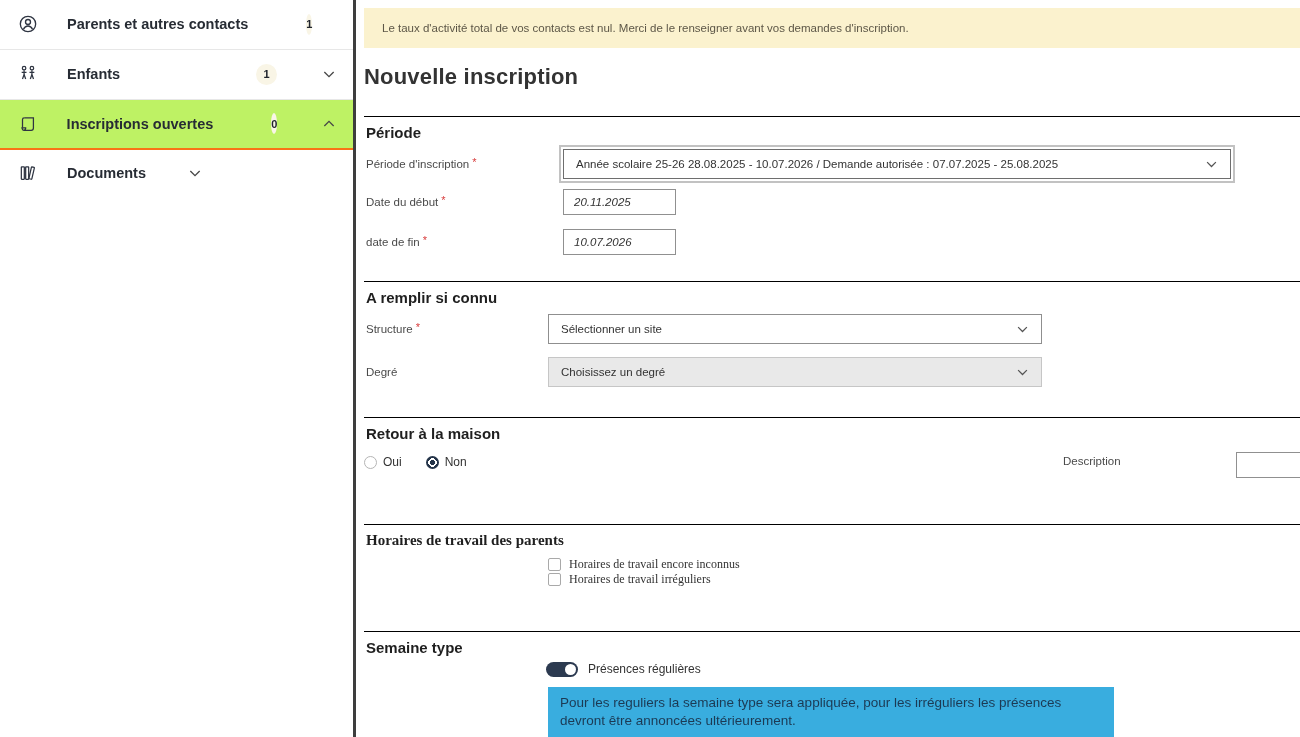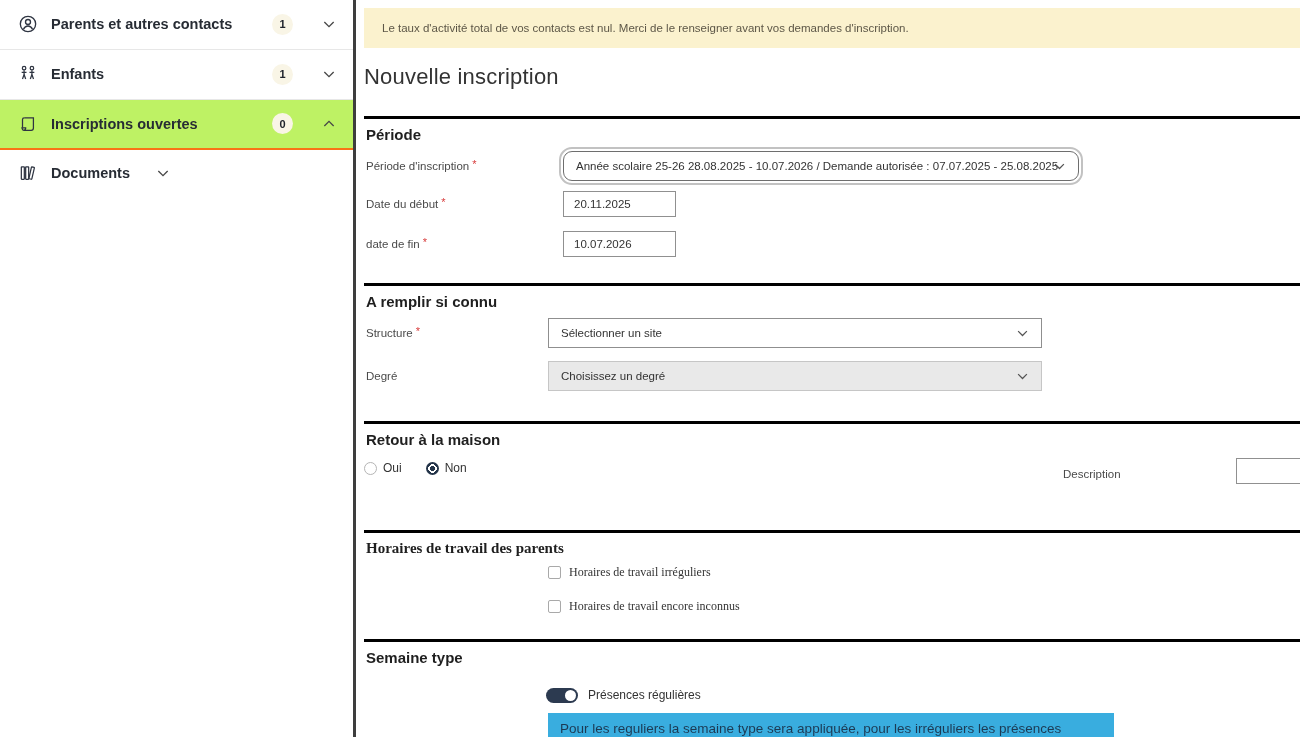--- a/index.html
+++ b/index.html
@@ -6,21 +6,21 @@
   html,body { width:1300px; height:737px; }
   body {
     font-family:"Liberation Sans", sans-serif;
     background:#fff; color:#333;
     display:flex; overflow:hidden;
   }
   
   .sidebar { flex:0 0 353px; width:353px; background:#fff; }
   .side-item {
     display:flex; align-items:center; height:50px;
-    padding:0 16px 1px 18px; gap:13px; cursor:pointer;
+    padding:0 16px 1px 18px; gap:29px; cursor:pointer;
     border-bottom:1px solid #e7e7e7; background:#fff;
   }
   .side-item.active { background:#bef264; border-bottom:2px solid #f97316;justify-content:center; }
   .side-item.no-border { border-bottom:none; height:46px; }
   .side-icon { width:20px; height:20px; flex:0 0 20px; display:flex; align-items:center; }
   .side-label { font-size:14.5px; font-weight:700; color:#272c34; white-space:nowrap; }
   .spacer { flex:1; }
   .badge {
     width:21px; height:21px; border-radius:50%;
     background:#f9f5e6; color:#20242c;
@@ -32,47 +32,47 @@
   .inline-chev { margin-left:12px; }
   
   .vsep { flex:0 0 3px; width:3px; background:#3e3e3e; }
   
   .main { flex:1; position:relative; background:#fff; }
   .banner {
     margin:8px 0 0 8px; background:#fbf2ce;
     padding:14px 18px; font-size:11.5px; color:#5d5747;
   }
   .page-title {
-    margin:16px 0 0 8px; font-size:22px; font-weight:400;
+    margin:16px 0 0 8px; font-size:22px; font-weight:700;
     color:#333; letter-spacing:.2px;
   }
   .form { margin:26px 0 0 8px; }
-  .section { border-top:3px solid #000000; }
+  .section { border-top:1px solid #000000; }
   .section-title { font-size:15px; font-weight:700; color:#1f1f1f; padding:7px 0 0 2px; margin-bottom:8px; }
   .row { display:flex; align-items:center; }
   .lbl { font-size:11.5px; color:#4a4a4a; }
   .lbl-col { flex:0 0 199px; width:199px; padding-left:2px; padding-right:30px; }
   .lbl-col2 { flex:0 0 184px; width:184px; padding-left:2px; padding-right:30px; }
   .req { color:#d83b3b; font-size:11px; position:relative; top:-2px; margin-left:3px; }
   .selectbox {
     position:relative; height:30px; background:#fff;
     border:1px solid #8f8f8f; display:flex; align-items:center;
     padding:0 34px 0 12px; font-size:11.5px; color:#333; cursor:pointer;
     white-space:nowrap; overflow:hidden;
   }
   .selectbox .sel-chev { position:absolute; right:11px; top:50%; transform:translateY(-50%); display:flex; }
   .selectbox.focused { border-color:#6e6e6e; outline:2px solid #c2c2c2; outline-offset:2px; }
   .selectbox.disabled { background:#e9e9e9; border-color:#c6c6c6; cursor:default; }
-  .w-big { width:516px;border-radius:9px; }
+  .w-big { width:668px; }
   .w-mid { width:494px; }
   input.txt {
     height:26px; border:1px solid #909090; font-family:inherit;
     font-size:11.5px; color:#333; padding:0 10px; background:#fff;
   }
-  .date-input { width:113px; }
+  .date-input { width:113px;font-style:italic; }
   
   .radio-group { display:flex; align-items:center; gap:24px; }
   .radio-opt { display:flex; align-items:center; gap:6px; cursor:pointer; }
   .radio { width:13px; height:13px; border-radius:50%; border:1px solid #b5b5b5; background:#fff; }
   .radio.checked {
     border:none;
     background:radial-gradient(circle, #243449 0 2.6px, #ffffff 2.6px 4.2px, #243449 4.2px 6.5px);
   }
   .radio-text { font-size:12px; color:#333; }
   
@@ -88,28 +88,28 @@
   .info-box {
     margin:10px 0 0 184px; width:566px;
     background:#39addf; color:#1c3a54;
     font-size:13.5px; line-height:1.35;
     padding:7px 12px 9px;
   }
   
   .retour-row { position:relative; height:46px; align-items:flex-start; }
   .retour-row .lbl-col2 { padding-top:4px; }
   .retour-row .radio-group { padding-top:5px; }
-  .desc-label { position:absolute; left:699px; top:12px; font-size:11.5px; color:#4a4a4a; }
+  .desc-label { position:absolute; left:699px; top:5px; font-size:11.5px; color:#4a4a4a; }
   .desc-input { position:absolute; left:872px; top:2px; width:130px; height:30px; }
   
   .mb10 { margin-bottom:10px; } .mb14 { margin-bottom:14px; }
   .mb13 { margin-bottom:13px; } .mb19 { margin-bottom:19px; }
   .s1 { padding-bottom:26px; } .s2 { padding-bottom:30px; }
   .s3 { padding-bottom:28px; } .s4 { padding-bottom:25px;font-family:Liberation Serif, serif; }
-  .section-title.mb-sm { margin-bottom:22px; }
+  .section-title.mb-sm { margin-bottom:6px; }
   svg { display:block; }
 </style>
 </head>
 <body>
 
 <div class="sidebar">
 
   <div class="side-item">
     <span class="side-icon">
       <svg width="20" height="20" viewBox="0 0 24 24" fill="none" stroke="#2f3542" stroke-width="1.6">
@@ -270,28 +270,28 @@
           </span>
         </div>
         <span class="desc-label lbl">Description</span>
         <input class="txt desc-input" type="text" value="" style="">
       </div>
     </div>
 
     <div class="section s4">
       <div class="section-title">Horaires de travail des parents</div>
 
+      <div class="check-row">
+        <span class="checkbox"></span>
+        <span class="check-text">Horaires de travail encore inconnus</span>
+      </div>
       <div class="check-row mb19">
         <span class="checkbox"></span>
         <span class="check-text">Horaires de travail irréguliers</span>
       </div>
-      <div class="check-row">
-        <span class="checkbox"></span>
-        <span class="check-text">Horaires de travail encore inconnus</span>
-      </div>
     </div>
 
     <div class="section">
       <div class="section-title mb-sm">Semaine type</div>
 
       <div class="toggle-row">
         <span class="toggle">
             <span class="knob"></span>
           </span>
         <span class="toggle-text">Présences régulières</span>

